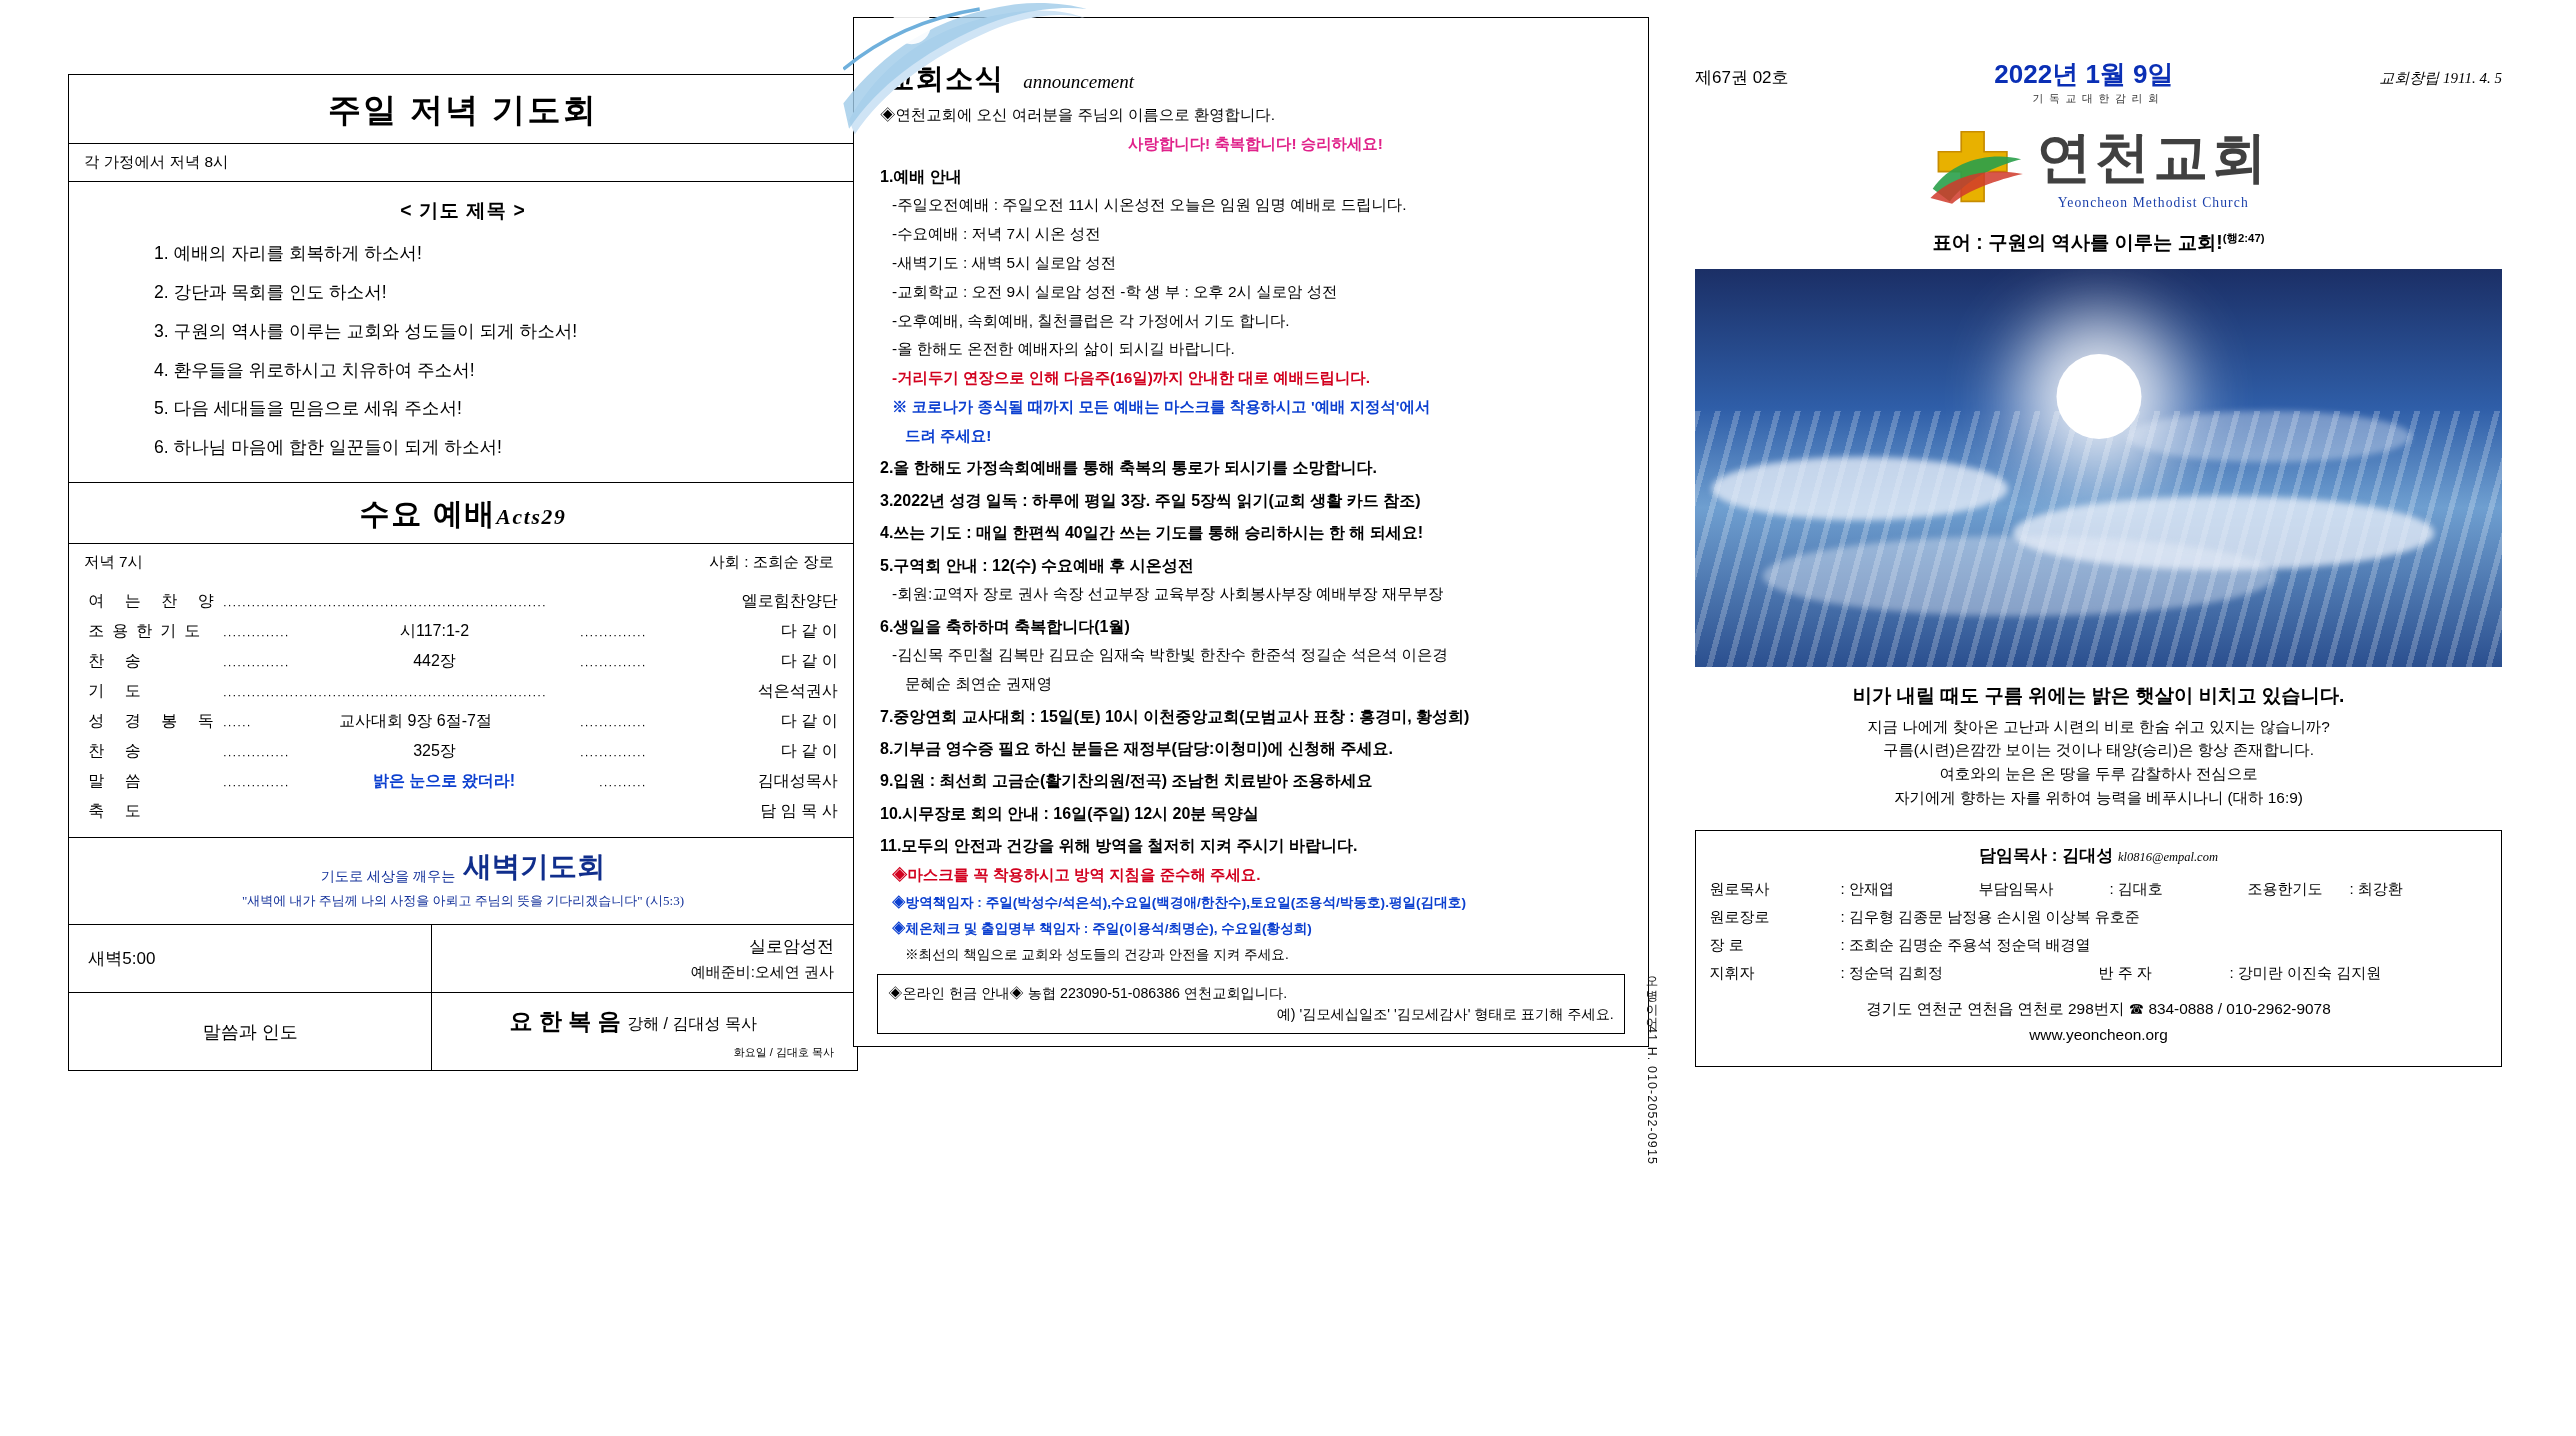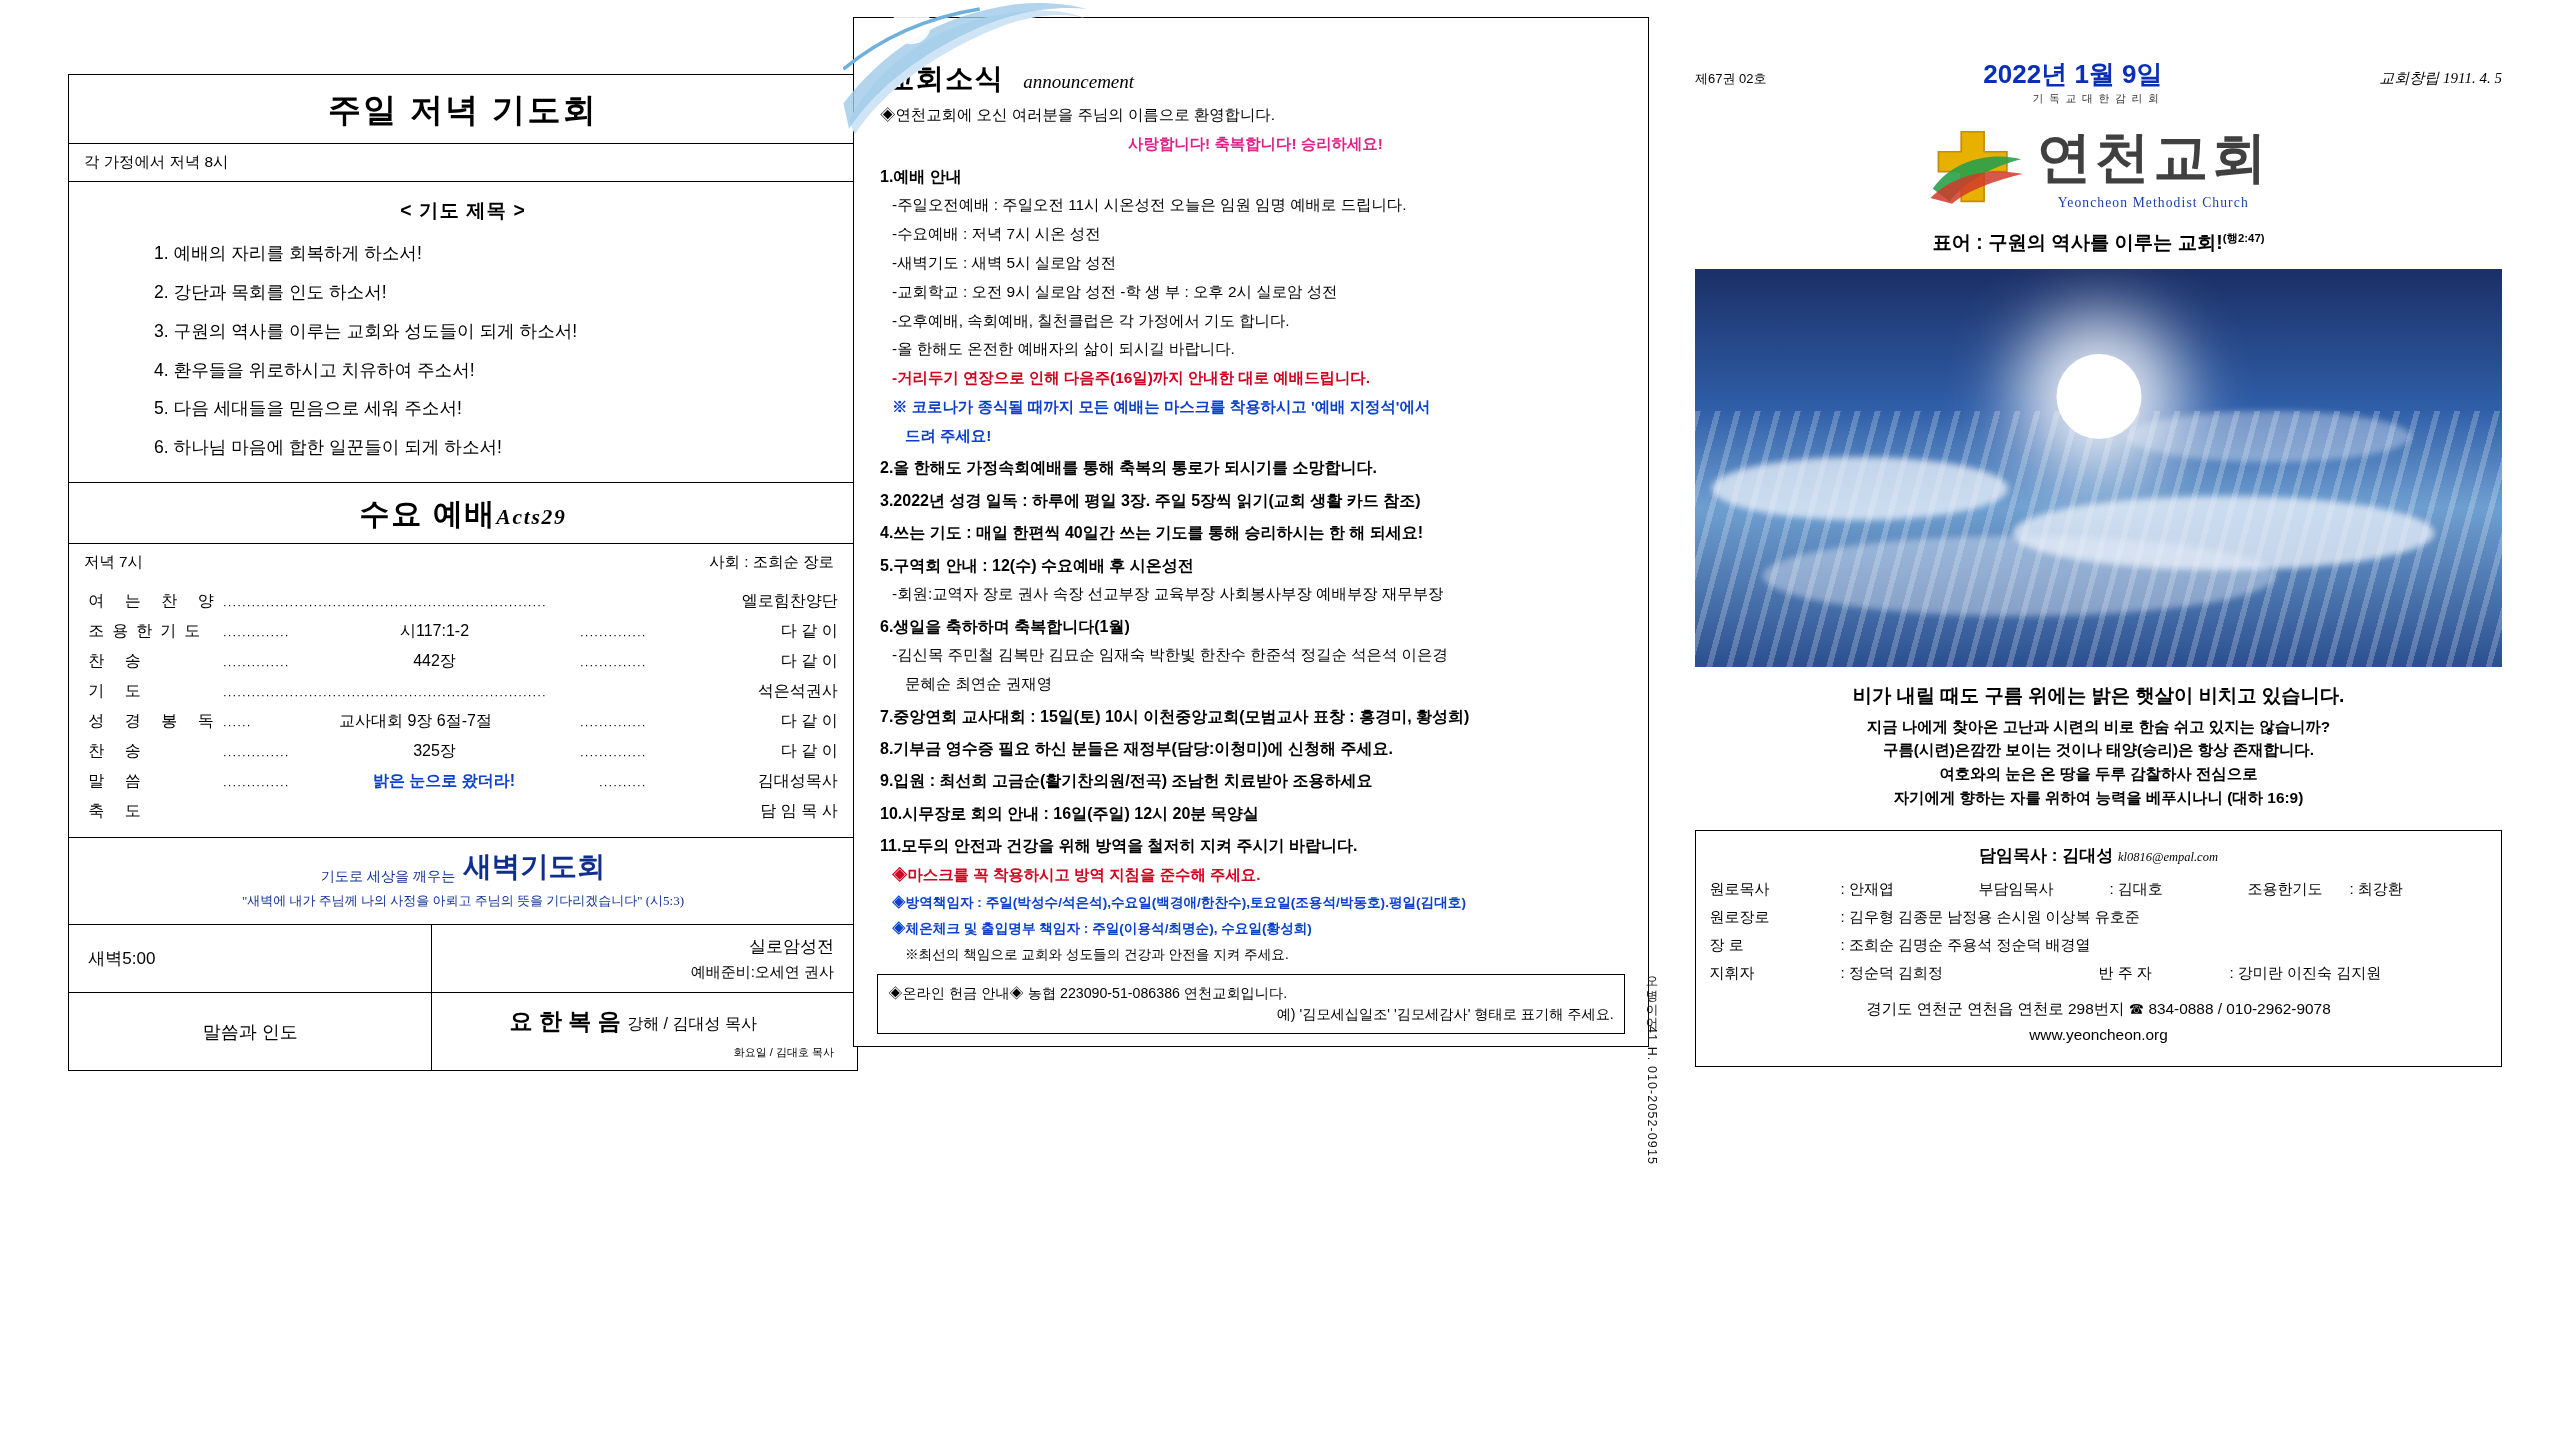--- a/index.html
+++ b/index.html
@@ -58,35 +58,35 @@
   .pink{color:#e0218a;}
   .blue{color:#0b3fd0;}
   .hdr{font-weight:bold;font-size:16px;padding-top:6.8px;}
   .center{text-align:center;}
   .donate{border:1.7px solid #000;margin:5px 23px 0 23px;padding:8px 10.2px;font-size:14.2px;line-height:1.5;}
   .small{font-size:13.6px;}
 
   
   .right{position:absolute;left:1672px;top:23px;width:853px;}
   .r-top{display:flex;align-items:baseline;justify-content:space-between;padding:34px 23px 0 23px;}
-  .r-vol{font-size:13px;}
+  .r-vol{font-size:17px;}
   .r-date{font-size:26px;font-weight:bold;color:#0a2fb5;}
   .r-found{font-size:15px;font-style:italic;font-family:"Liberation Serif",serif;}
   .logo-wrap{display:flex;align-items:center;justify-content:center;padding:15px 0 3.4px;}
   .logo-name{font-size:55px;font-weight:bold;color:#404040;letter-spacing:3.4px;font-family:"Liberation Serif",serif;}
   .logo-sub{font-size:13.6px;color:#1a3faa;letter-spacing:1.1px;text-align:center;font-family:"Liberation Serif",serif;}
   .logo-top{font-size:10.8px;color:#333;letter-spacing:5.7px;text-align:center;}
   .slogan{text-align:center;font-size:19.3px;font-weight:bold;padding:15px 0 12.5px;}
   .slogan .ref{font-size:11.4px;vertical-align:super;}
   .photo{height:398px;margin:0 23px;position:relative;overflow:hidden;background:linear-gradient(#1b2f66,#2f5ea8 35%,#6f9fd0 60%,#2b4f8f 100%);}
   .sun{position:absolute;left:50%;top:85px;transform:translateX(-50%);width:85px;height:85px;border-radius:50%;background:#fff;box-shadow:0 0 68px 40px rgba(255,255,255,.85);}
   .cloud{position:absolute;background:rgba(235,240,250,.75);border-radius:50%;filter:blur(3.4px);}
   .rays{position:absolute;left:0;right:0;top:142px;height:256px;background:repeating-linear-gradient(105deg, rgba(255,255,255,.22) 0 5.7px, rgba(255,255,255,0) 5.7px 19.3px);}
   .verse-1{text-align:center;font-size:19.3px;font-weight:bold;padding:15px 17px 5.7px;}
-  .verse-2{text-align:center;font-size:15.4px;line-height:1.55;padding:0 17px 11.4px;font-weight:bold;}
+  .verse-2{text-align:center;font-size:15.4px;line-height:1.55;padding:0 17px 11.4px;}
   .r-card{border:1.7px solid #000;margin:9px 23px 0 23px;padding:10.2px 13.6px 11.4px;}
   .r-card .rowc{display:flex;font-size:15px;padding:4.5px 0;}
   .rowc .lab{width:131px;}
   .rowc .val{flex:1;}
   .pastor{text-align:center;font-size:17px;font-weight:bold;padding:2.3px 0 9px;}
   .pastor .mail{font-size:12.5px;font-weight:normal;font-style:italic;font-family:"Liberation Serif",serif;}
   .r-foot{text-align:center;font-size:15.4px;padding:11.4px 0 2.3px;}
   .r-url{text-align:center;font-size:15.4px;padding:3.4px 0 10.2px;}
   .sidecode{position:absolute;left:1643px;top:967px;writing-mode:vertical-rl;font-size:12.5px;letter-spacing:1.1px;color:#111;}
   .cross-logo{width:97px;height:80px;position:relative;margin-right:12.5px;}

